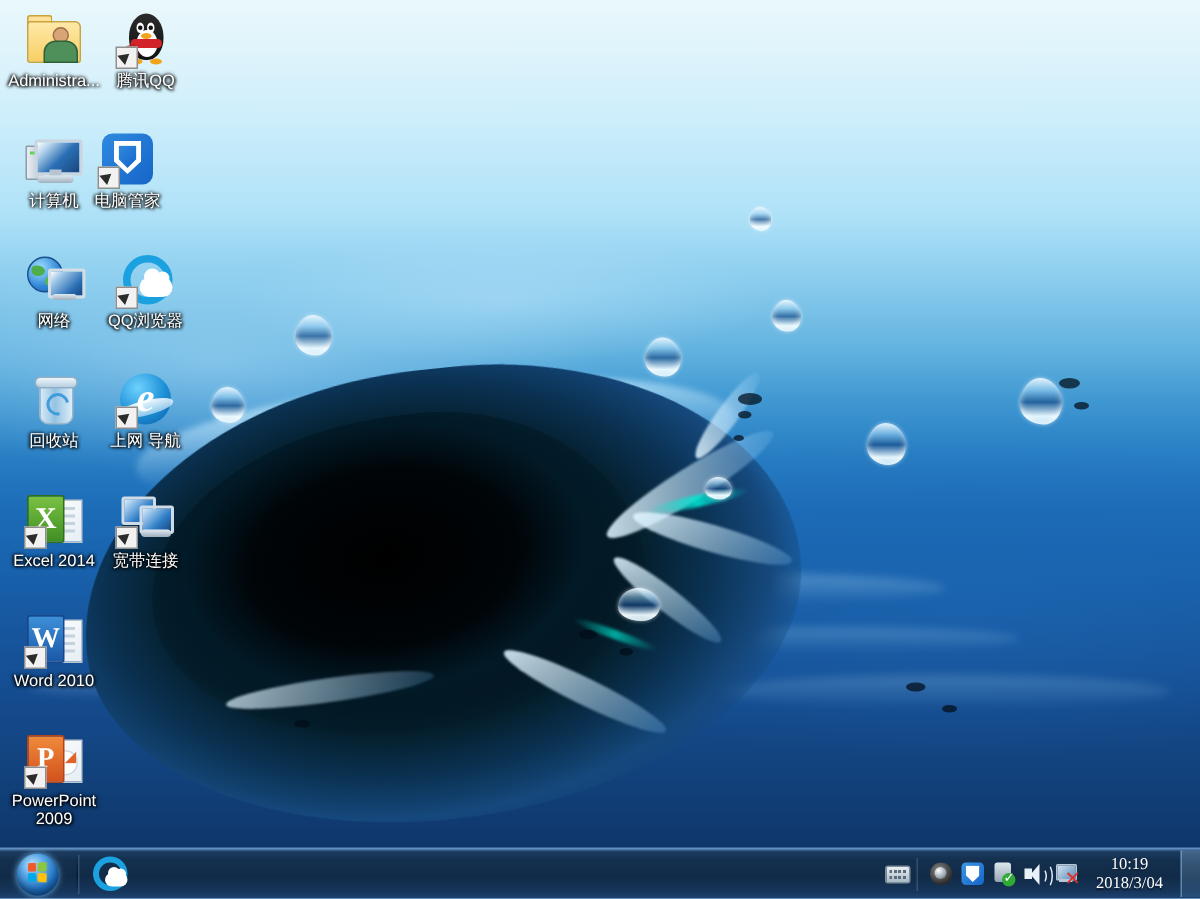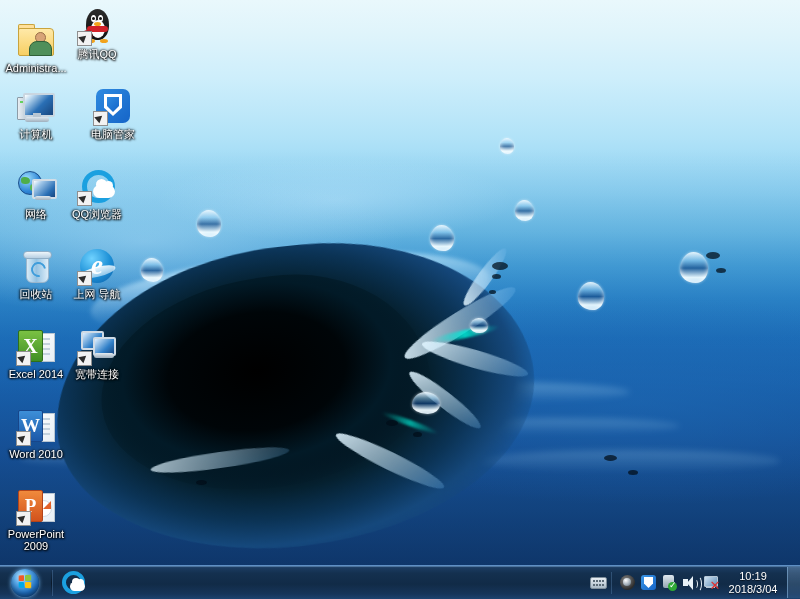--- a/index.html
+++ b/index.html
@@ -552,21 +552,21 @@
   .tri-net-x {
     position:absolute; right:-1px; bottom:-1px; color:#e03030; font-size:13px; line-height:10px; font-weight:bold;
   }
 
   #clock {
     width: 62px; height: 33px;
     display: flex; flex-direction: column; align-items: center; justify-content: center;
     color: #ffffff; font-size: 11px; line-height: 13px;
     text-shadow: 0 1px 1px rgba(0,0,0,0.6);
     cursor: pointer;
-    font-family: Liberation Sans, sans-serif;
+    font-family: Liberation Serif, serif;
   }
 
   #show-desktop {
     width: 12px; height: 31px;
     margin-left: 3px;
     background: linear-gradient(to bottom, rgba(160,200,240,0.30), rgba(90,140,190,0.18));
     border-left: 1px solid rgba(150,195,235,0.5);
     cursor: pointer;
   }
 </style>
@@ -621,21 +621,21 @@
     <div class="fleck" style="left:716px; top:268px; width:10px; height:5px;"></div>
     <div class="fleck" style="left:386px; top:420px; width:12px; height:6px;"></div>
     <div class="fleck" style="left:413px; top:432px; width:9px;  height:5px;"></div>
     <div class="fleck" style="left:604px; top:455px; width:13px; height:6px;"></div>
     <div class="fleck" style="left:628px; top:470px; width:10px; height:5px;"></div>
     <div class="fleck" style="left:196px; top:480px; width:11px; height:5px;"></div>
   </div>
 
   <div id="icon-grid">
 
-    <div class="icon" style="left:3px; top:20px;">
+    <div class="icon" style="left:3px; top:6px;">
       <div class="icon-art">
         <div class="ic-folder-tab"></div>
         <div class="ic-folder-back"></div>
         <div class="ic-person-head"></div>
         <div class="ic-person-body"></div>
       </div>
       <div class="icon-label">Administra...</div>
     </div>
 
     <div class="icon" style="left:64px; top:6px;">
@@ -657,21 +657,21 @@
     <div class="icon" style="left:3px; top:86px;">
       <div class="icon-art">
         <div class="ic-mon-tower"></div>
         <div class="ic-mon-screen"></div>
         <div class="ic-mon-stand"></div>
         <div class="ic-mon-base"></div>
       </div>
       <div class="icon-label">计算机</div>
     </div>
 
-    <div class="icon" style="left:80px; top:86px;">
+    <div class="icon" style="left:52px; top:86px;">
       <div class="icon-art">
         <div class="ic-pcm-sq"></div>
         <div class="ic-pcm-shield"></div>
         <div class="ic-pcm-shield-in"></div>
         <div class="shortcut-arrow"></div>
       </div>
       <div class="icon-label">电脑管家</div>
     </div>
 
     <div class="icon" style="left:3px; top:166px;">

